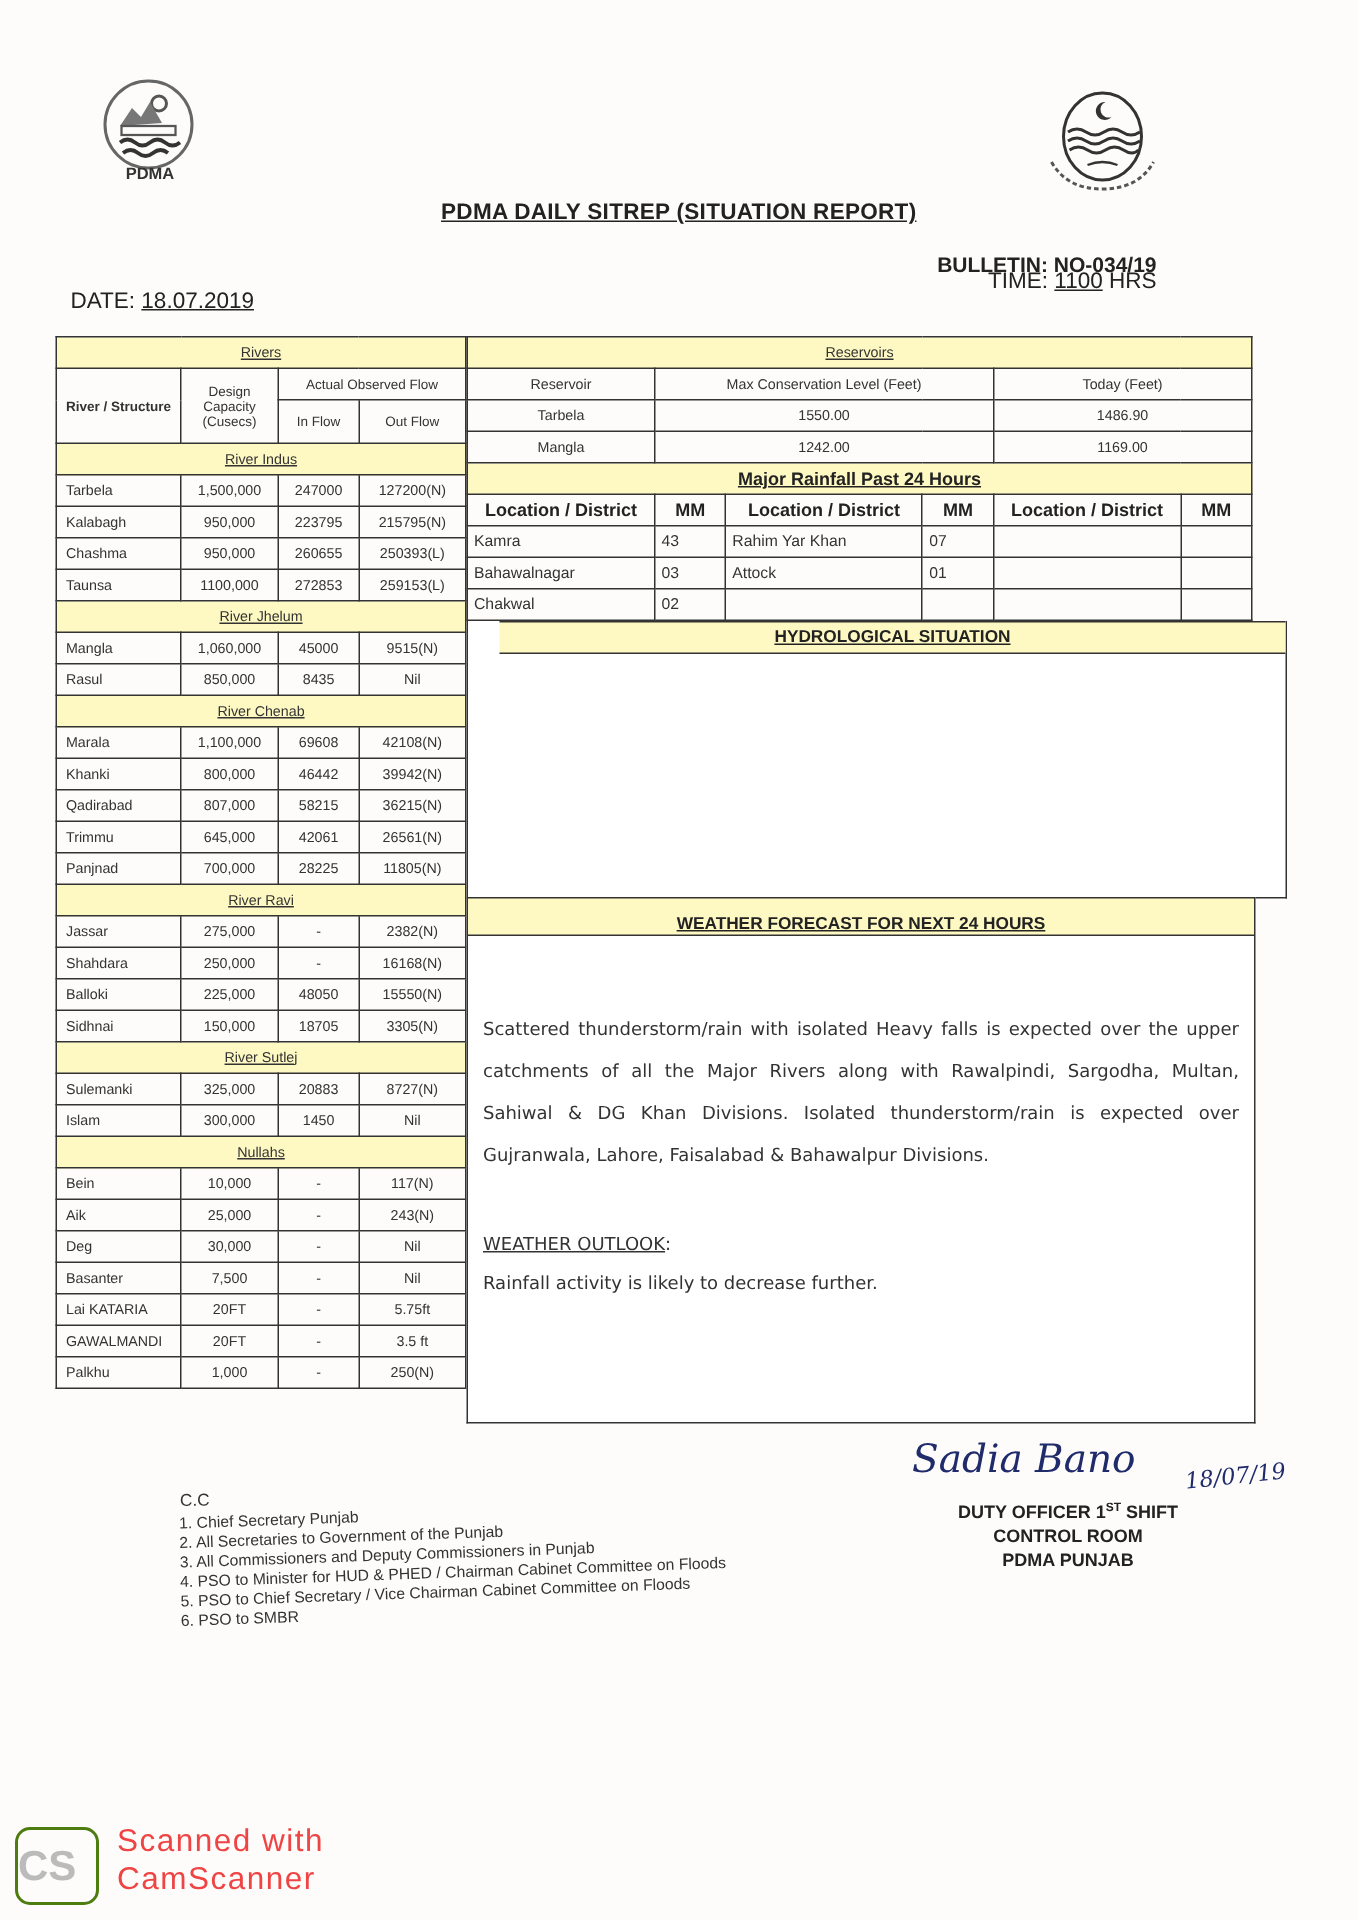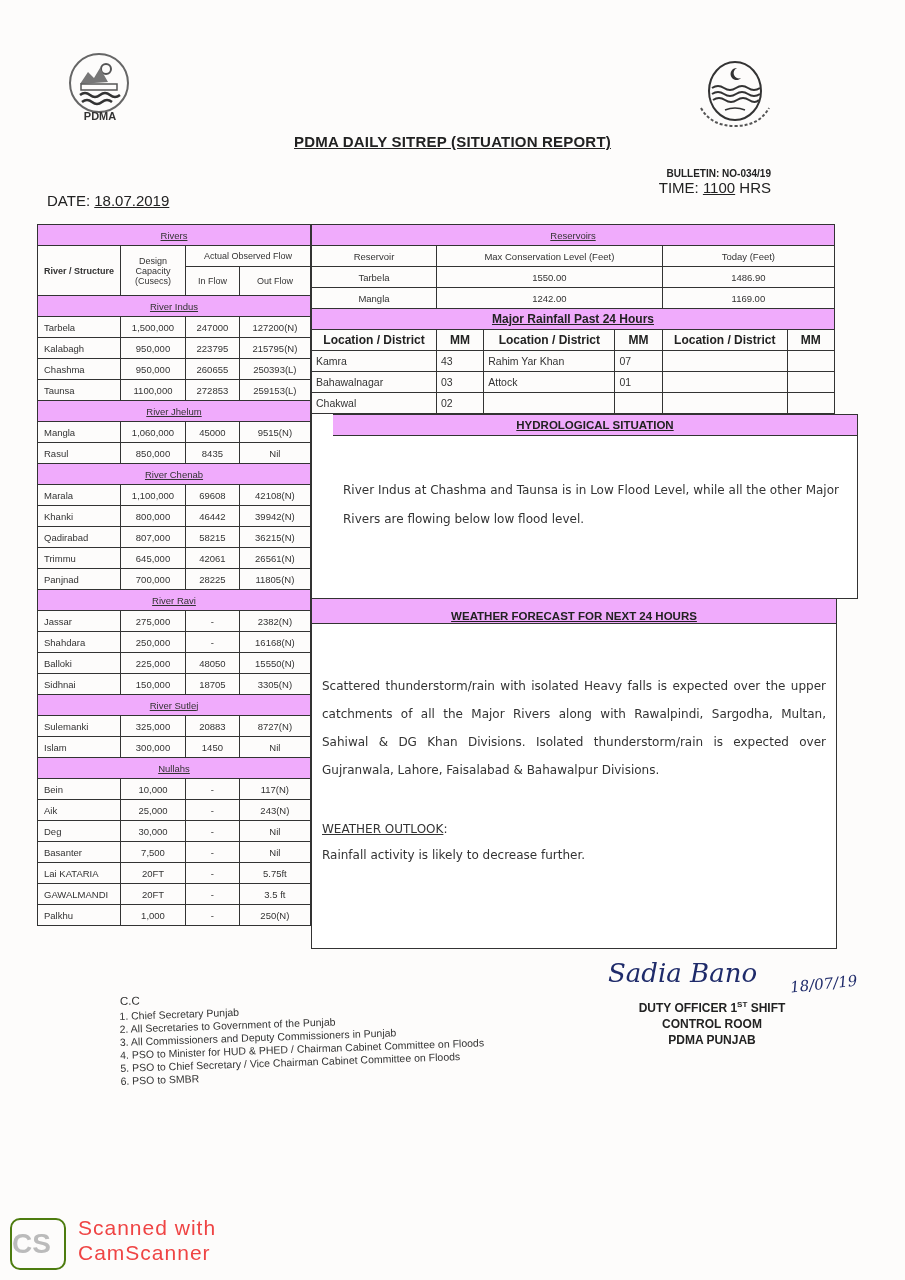--- a/index.html
+++ b/index.html
@@ -7,32 +7,32 @@
     width: 905px; height: 1280px; position: relative; overflow: hidden;
     background: #fdfcfb; color: #222;
     font-family: "Liberation Sans", sans-serif;
   }
   .abs { position: absolute; }
   .logo-left { left: 68px; top: 52px; width: 62px; height: 62px; }
   .logo-left-label { left: 72px; top: 110px; width: 56px; text-align: center; font-size: 11px; font-weight: bold; color: #333; }
   .logo-right { left: 695px; top: 58px; width: 80px; height: 72px; }
   .title { left: 0; width: 905px; top: 133px; text-align: center; font-size: 15px; font-weight: bold; letter-spacing: 0.2px; }
   .title span { text-decoration: underline; }
-  .bulletin { right: 134px; top: 168px; font-size: 10px; font-weight: bold; }
+  .bulletin { right: 134px; top: 168px; font-size: 14px; font-weight: bold; }
   .date { left: 47px; top: 192px; font-size: 15px; }
   .date .val { text-decoration: underline; }
   .time { right: 134px; top: 179px; font-size: 15px; }
   .time .val { text-decoration: underline; }
 
   table.grid { border-collapse: collapse; position: absolute; }
   table.grid td, table.grid th {
     border: 1px solid #333; font-size: 9.5px; padding: 0 4px; height: 20px;
     font-weight: normal; color: #333; text-align: center; white-space: nowrap;
   }
-  .shade { background: #f0abfc; }
+  .shade { background: #fef9c3; }
   .uline { text-decoration: underline; }
   .bold { font-weight: bold !important; }
 
   #rivers { left: 37px; top: 224px; width: 274px; }
   #rivers td.name { text-align: left; padding-left: 6px; width: 72px; }
   #rivers td { height: 20px; }
 
   #right-panel { left: 311px; top: 224px; width: 524px; }
   .rain-h { font-size: 12px !important; font-weight: bold !important; color: #222 !important; }
   .rain-cell { font-size: 10.5px !important; text-align: left !important; }
@@ -315,21 +315,20 @@
         <td class="rain-cell" style="text-align: center;"></td>
         <td class="rain-mm"></td>
         <td class="rain-cell"></td>
         <td class="rain-mm"></td>
       </tr>
     </tbody>
 </table>
 
 <div class="narrative-box" style="top:414px;height:184px;padding-left:21px;">
   <div class="sec-head shade"><span>HYDROLOGICAL SITUATION</span></div>
-  <div class="para" style="margin-top:40px;">River Indus at Chashma and Taunsa is in Low Flood Level, while all the other Major Rivers are flowing below low flood level.</div>
 </div>
 
 <div class="narrative-box" style="top:598px;height:350px;">
   <div class="sec-head shade" style="height:24px;line-height:34px;"><span>WEATHER FORECAST FOR NEXT 24 HOURS</span></div>
   <div class="para justify" style="margin-top:48px;line-height:28px;">Scattered thunderstorm/rain with isolated Heavy falls is expected over the upper catchments of all the Major Rivers along with Rawalpindi, Sargodha, Multan, Sahiwal &amp; DG Khan Divisions. Isolated thunderstorm/rain is expected over Gujranwala, Lahore, Faisalabad &amp; Bahawalpur Divisions.</div>
   <div class="para" style="margin-top:34px;line-height:22px;"><span class="uline">WEATHER OUTLOOK</span><span>:</span></div>
   <div class="para" style="margin-top:4px;line-height:22px;">Rainfall activity is likely to decrease further.</div>
 </div>
 
 <div class="abs cc">

